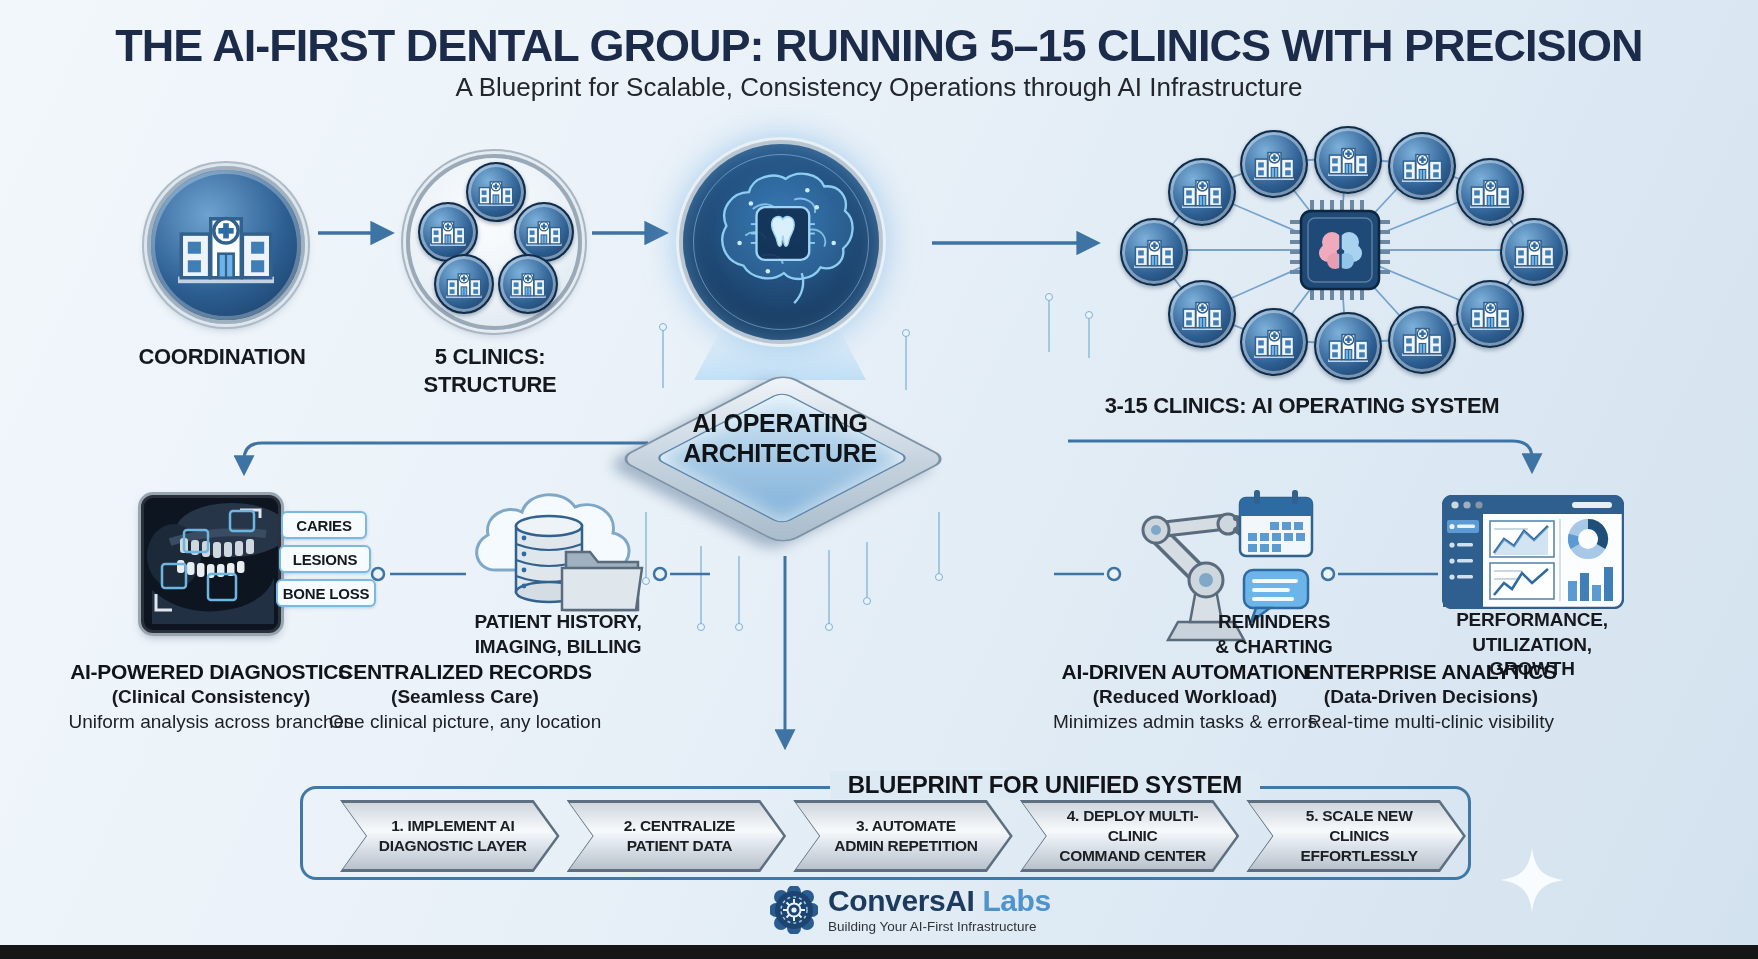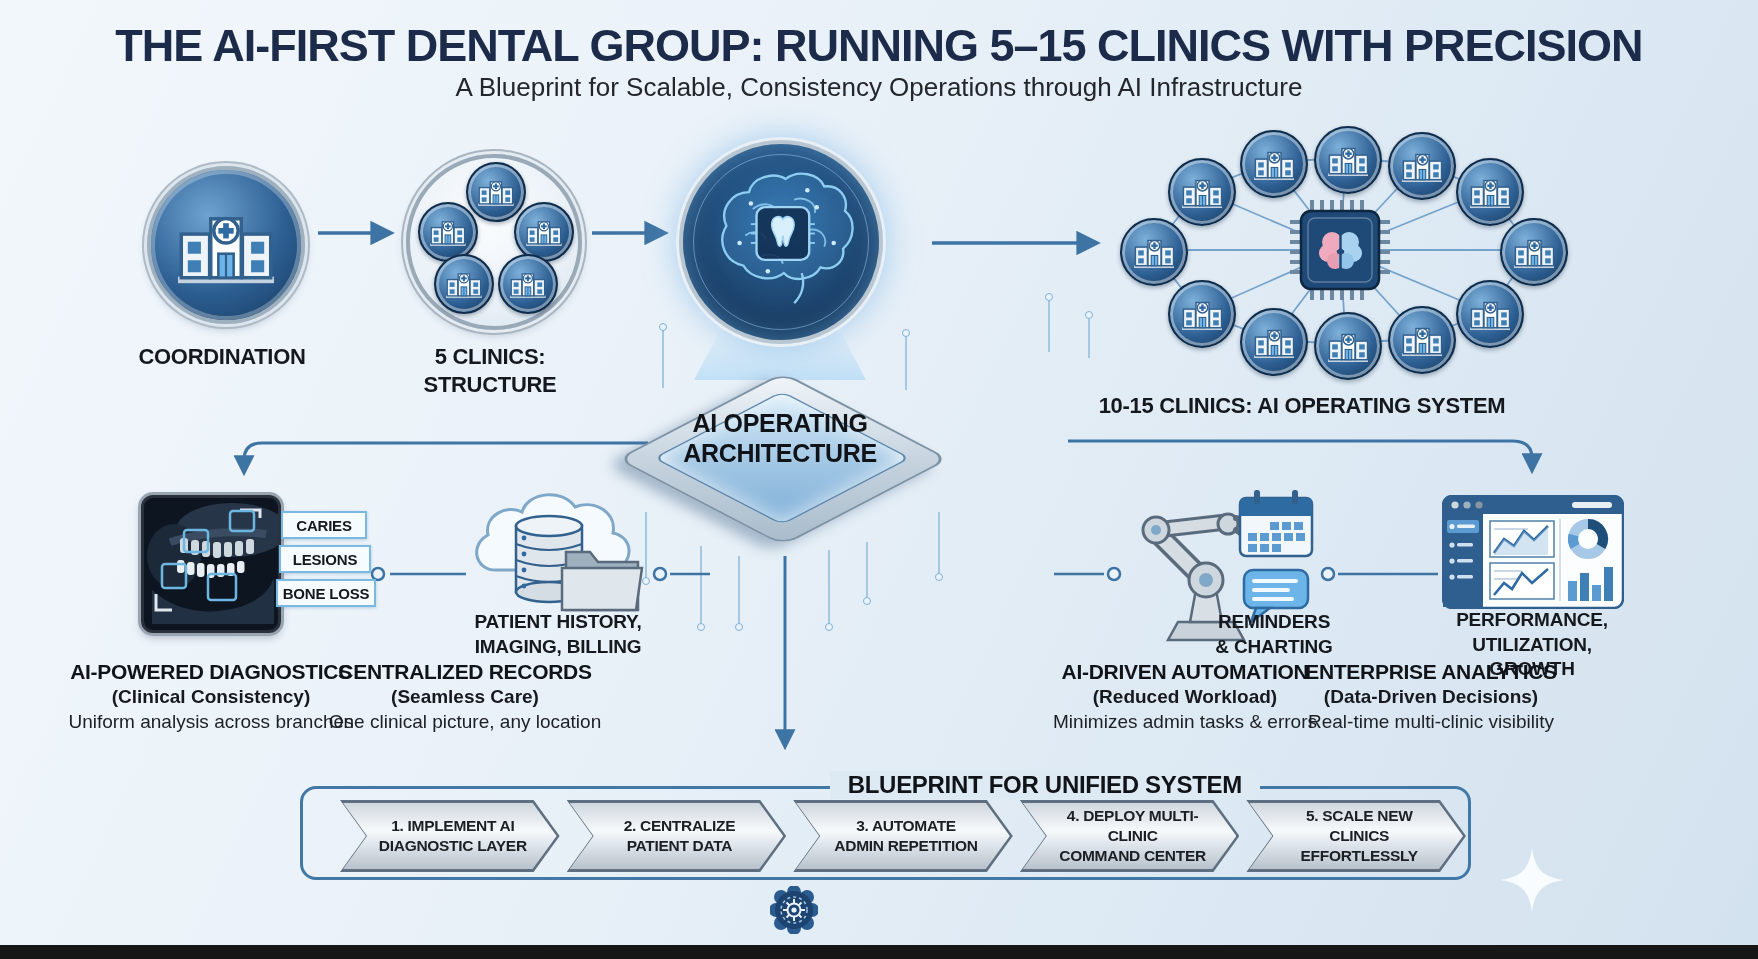--- a/index.html
+++ b/index.html
@@ -50,21 +50,21 @@
     background:linear-gradient(135deg,#d9ecf8,#9cc3e2 60%,#7fb0d8);
     border:2px solid #5d87ad;box-shadow:inset 0 0 26px rgba(255,255,255,.8);}
   #architecture-label{left:0;top:40px;width:100%;text-align:center;font-size:25px;font-weight:700;
     line-height:1.2;color:#101318;letter-spacing:-.3px;}
   
   #cluster{left:1020px;top:110px;width:600px;height:280px;}
   #cluster-svg{position:absolute;left:0;top:0;}
   
   #xray-panel{left:141px;top:495px;width:134px;height:132px;border-radius:12px;
     background:#0d1520;border:3px solid #2a313b;box-shadow:0 0 0 3px #98a4b0,0 4px 8px rgba(40,60,90,.35);}
-  .callout{position:absolute;height:24px;border:2px solid #79b9e2;border-radius:0;
+  .callout{position:absolute;height:24px;border:2px solid #79b9e2;border-radius:6px;
     background:#f6fbff;box-shadow:0 1px 3px rgba(70,120,170,.3);
     display:flex;align-items:center;justify-content:center;
     font-size:15px;font-weight:700;color:#15181d;letter-spacing:-.2px;}
   #callout-caries{left:281px;top:511px;width:82px;}
   #callout-lesions{left:279px;top:545px;width:88px;}
   #callout-boneloss{left:276px;top:579px;width:96px;}
   
   .icon-caption{font-size:19px;font-weight:700;line-height:1.3;text-align:center;color:#15181d;letter-spacing:-.2px;}
   #records-caption{left:448px;top:610px;width:220px;}
   #automation-caption{left:1192px;top:610px;width:164px;}
@@ -75,21 +75,21 @@
   .feature .f-desc{font-size:19px;font-weight:400;color:#1c1f24;margin-top:3px;}
   #feature-diagnostics{left:56px;top:660px;}
   #feature-records{left:310px;top:660px;}
   #feature-automation{left:1030px;top:660px;}
   #feature-analytics{left:1276px;top:660px;}
   
   #bp-bracket{left:300px;top:786px;width:1165px;height:88px;border:3px solid #4278a6;border-radius:16px;}
   #bp-title{left:500px;top:771px;width:760px;text-align:right;}
   #bp-title span{display:inline-block;background:#dde9f3;padding:0 18px;font-size:24px;font-weight:700;
     letter-spacing:-.3px;color:#101318;}
-  #chevrons{left:340px;top:800px;width:1126px;height:72px;display:flex;gap:7px;justify-content:flex-end;}
+  #chevrons{left:340px;top:800px;width:1126px;height:72px;display:flex;gap:7px;}
   .chev{position:relative;flex:1;
     clip-path:polygon(0 0,calc(100% - 26px) 0,100% 50%,calc(100% - 26px) 100%,0 100%,26px 50%);
     background:#5d6f80;}
   .chev-in{position:absolute;inset:3px;
     clip-path:polygon(0 0,calc(100% - 24px) 0,100% 50%,calc(100% - 24px) 100%,0 100%,24px 50%);
     background:linear-gradient(180deg,#cfd6dd 0%,#f7fafc 42%,#e2e8ee 60%,#b9c2cc 100%);
     display:flex;flex-direction:column;align-items:center;justify-content:center;
     padding:0 26px 0 32px;text-align:center;}
   .chev-in span{font-size:15.5px;font-weight:700;line-height:1.28;color:#1b1e23;letter-spacing:-.3px;}
   
@@ -340,21 +340,21 @@
         <svg viewBox="0 0 44 36">
           <use href="#sym-clinic"></use>
         </svg>
       </div>
       <div class="node" style="left: 148px; top: 170px; width: 64px; height: 64px;">
         <svg viewBox="0 0 44 36">
           <use href="#sym-clinic"></use>
         </svg>
       </div>
     </div>
-  <div class="abs stage-label" id="cluster-label">10-15 CLINICS: AI OPERATING SYSTEM</div>
+  <div class="abs stage-label" id="cluster-label">3-15 CLINICS: AI OPERATING SYSTEM</div>
 
   <div class="abs" id="diamond" style="z-index:3;">
     <div class="dia outer"></div>
     <div class="dia inner"></div>
     <div class="abs" id="architecture-label">
       <div>AI OPERATING</div>
         <div>ARCHITECTURE</div>
     </div>
   </div>
 
@@ -591,20 +591,26 @@
           <line x1="24" y1="30.5" x2="24" y2="35"></line>
         <line x1="13" y1="24" x2="17.5" y2="24"></line>
           <line x1="30.5" y1="24" x2="35" y2="24"></line>
         <line x1="16.5" y1="16.5" x2="19.5" y2="19.5"></line>
           <line x1="28.5" y1="28.5" x2="31.5" y2="31.5"></line>
         <line x1="31.5" y1="16.5" x2="28.5" y2="19.5"></line>
           <line x1="19.5" y1="28.5" x2="16.5" y2="31.5"></line>
       </g>
       <circle cx="24" cy="24" r="2.6" fill="#e8f2fa"></circle>
     </svg>
+    <div>
+      <div id="brand-line">
+        <span class="p1">ConversAI</span> <span class="p2">Labs</span>
+      </div>
+      <div id="brand-tagline">Building Your AI-First Infrastructure</div>
+    </div>
   </div>
 
   <svg class="abs" style="left:1498px;top:846px;z-index:2;" width="68" height="68" viewBox="0 0 64 64">
     <path d="M32,2 C35,22 42,29 62,32 C42,35 35,42 32,62 C29,42 22,35 2,32 C22,29 29,22 32,2 Z" fill="#fbfdff" opacity=".95"></path>
   </svg>
   <div class="abs" id="bottom-bar" style="z-index:4;"></div>
 
   <div class="circ" style="left:662px;top:330px;height:58px;"></div>
   <div class="circ" style="left:905px;top:336px;height:54px;"></div>
   <div class="circ down" style="left:645px;top:512px;height:66px;"></div>

